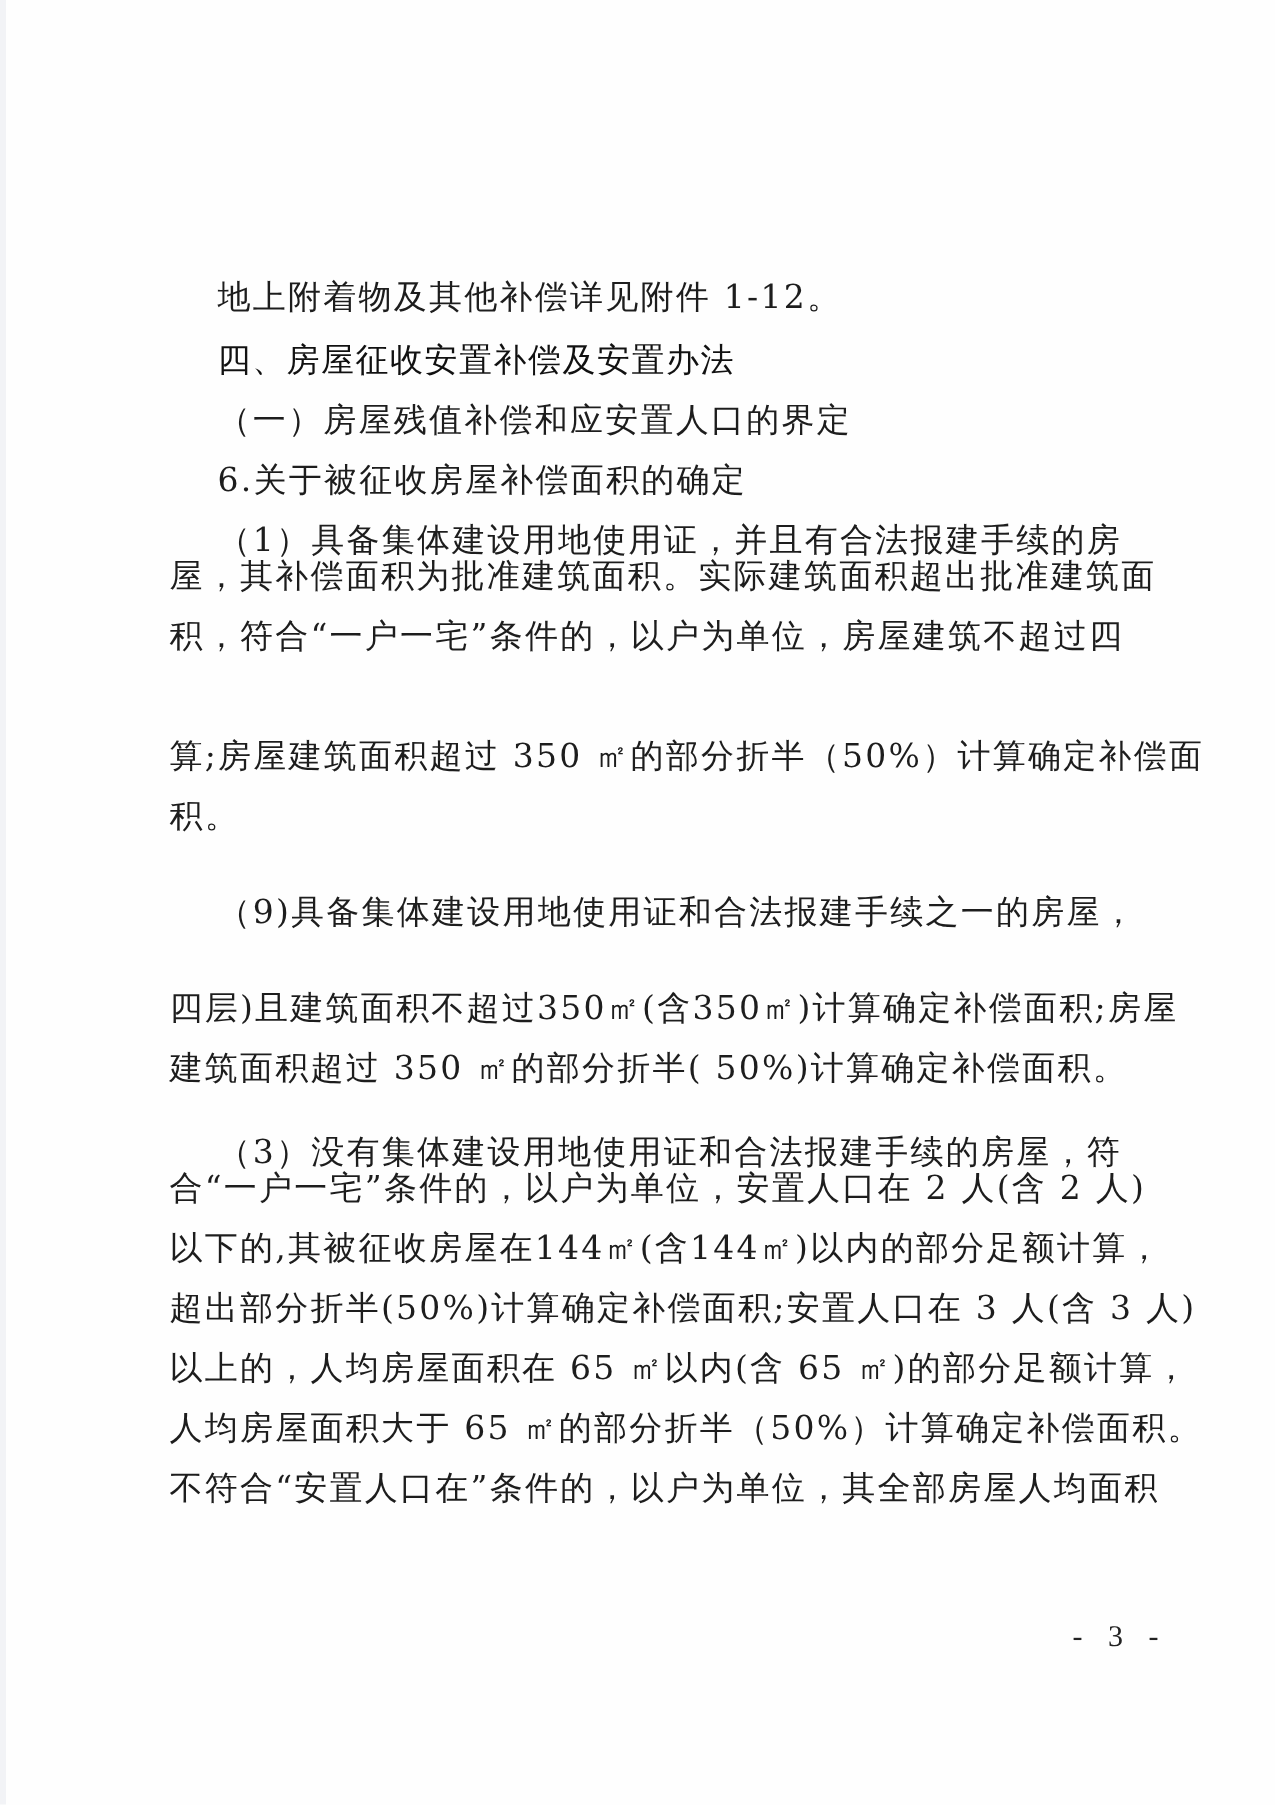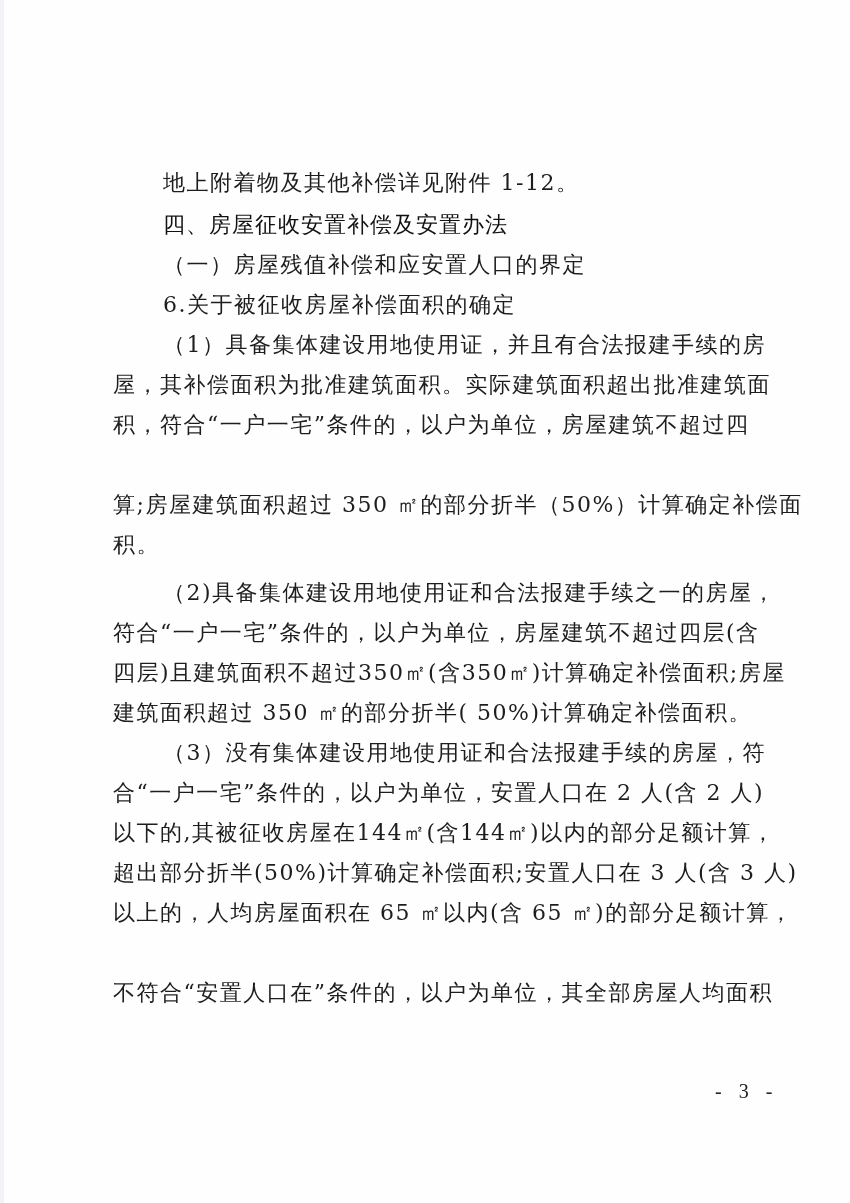--- a/index.html
+++ b/index.html
@@ -13,21 +13,21 @@
     position: absolute;
     left: 113px;
     width: 630px;
     font-family: "DejaVu Serif", "Liberation Serif", serif;
     font-size: 22px;
     line-height: 30px;
     color: #1d1d1d;
     white-space: nowrap;
     letter-spacing: 1.5px;
   }
-  .indent { left: 163px; width: 580px; }
+  .indent { left: 145px; width: 580px; margin-top: 16px; }
   .heading { font-family: "DejaVu Sans", "Liberation Sans", sans-serif; font-weight: normal; letter-spacing: 1px; color: #111; }
   .justify { text-align: justify; text-align-last: justify; }
   .page-number {
     position: absolute; left: 715px; top: 1080px;
     font-family: "Liberation Serif", "DejaVu Serif", serif;
     font-size: 20px; color: #222; letter-spacing: 6px;
   }
 </style>
 </head>
 <body>
@@ -37,26 +37,26 @@
   <div class="line indent" style="top:250px">（一）房屋残值补偿和应安置人口的界定</div>
   <div class="line indent heading" style="top:210px">四、房屋征收安置补偿及安置办法</div>
   <div class="line indent" style="top:290px">6.关于被征收房屋补偿面积的确定</div>
 
   <div class="line indent justify" style="top:330px">（1）具备集体建设用地使用证，并且有合法报建手续的房</div>
   <div class="line justify" style="top:410px">积，符合“一户一宅”条件的，以户为单位，房屋建筑不超过四</div>
   <div class="line justify" style="top:370px">屋，其补偿面积为批准建筑面积。实际建筑面积超出批准建筑面</div>
   <div class="line justify" style="top:490px">算;房屋建筑面积超过 350 ㎡的部分折半（50%）计算确定补偿面</div>
   <div class="line" style="top:530px">积。</div>
 
-  <div class="line indent justify" style="top:578px">（2)具备集体建设用地使用证和合法报建手续之一的房屋，</div>
-  <div class="line justify" style="top:618px">符合“一户一宅”条件的，以户为单位，房屋建筑不超过四层(含</div>
+  <div class="line indent justify" style="top:578px">（9)具备集体建设用地使用证和合法报建手续之一的房屋，</div>
   <div class="line justify" style="top:658px">四层)且建筑面积不超过350㎡(含350㎡)计算确定补偿面积;房屋</div>
   <div class="line" style="top:698px">建筑面积超过 350 ㎡的部分折半( 50%)计算确定补偿面积。</div>
 
   <div class="line indent justify" style="top:738px">（3）没有集体建设用地使用证和合法报建手续的房屋，符</div>
   <div class="line justify" style="top:778px">合“一户一宅”条件的，以户为单位，安置人口在 2 人(含 2 人)</div>
   <div class="line justify" style="top:818px">以下的,其被征收房屋在144㎡(含144㎡)以内的部分足额计算，</div>
   <div class="line justify" style="top:858px">超出部分折半(50%)计算确定补偿面积;安置人口在 3 人(含 3 人)</div>
   <div class="line justify" style="top:898px">以上的，人均房屋面积在 65 ㎡以内(含 65 ㎡)的部分足额计算，</div>
+  <div class="line justify" style="top:938px">人均房屋面积大于 65 ㎡的部分折半（50%）计算确定补偿面积。</div>
   <div class="line justify" style="top:978px">不符合“安置人口在”条件的，以户为单位，其全部房屋人均面积</div>
 
   <div class="page-number">- 3 -</div>
 </div>
 
 </body></html>

